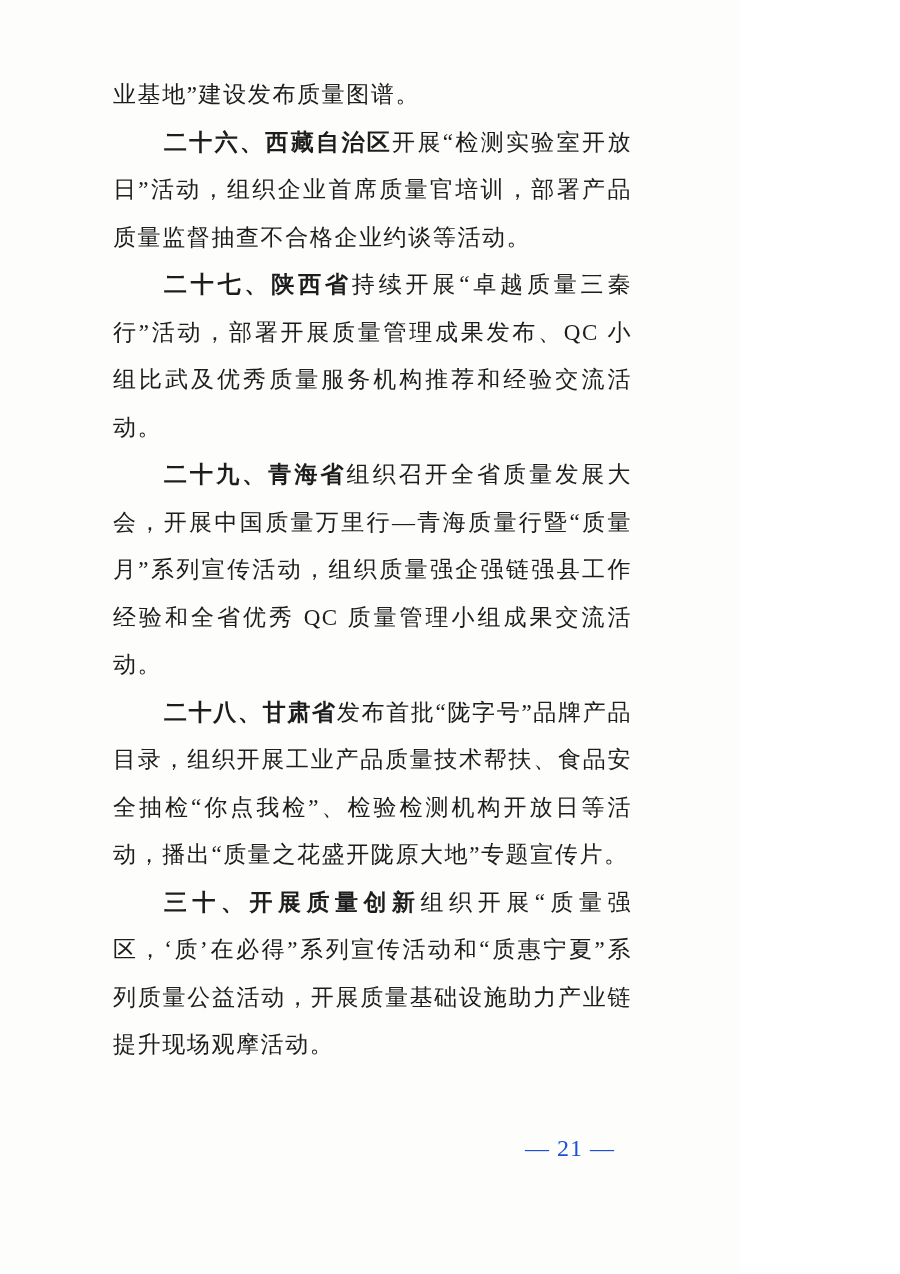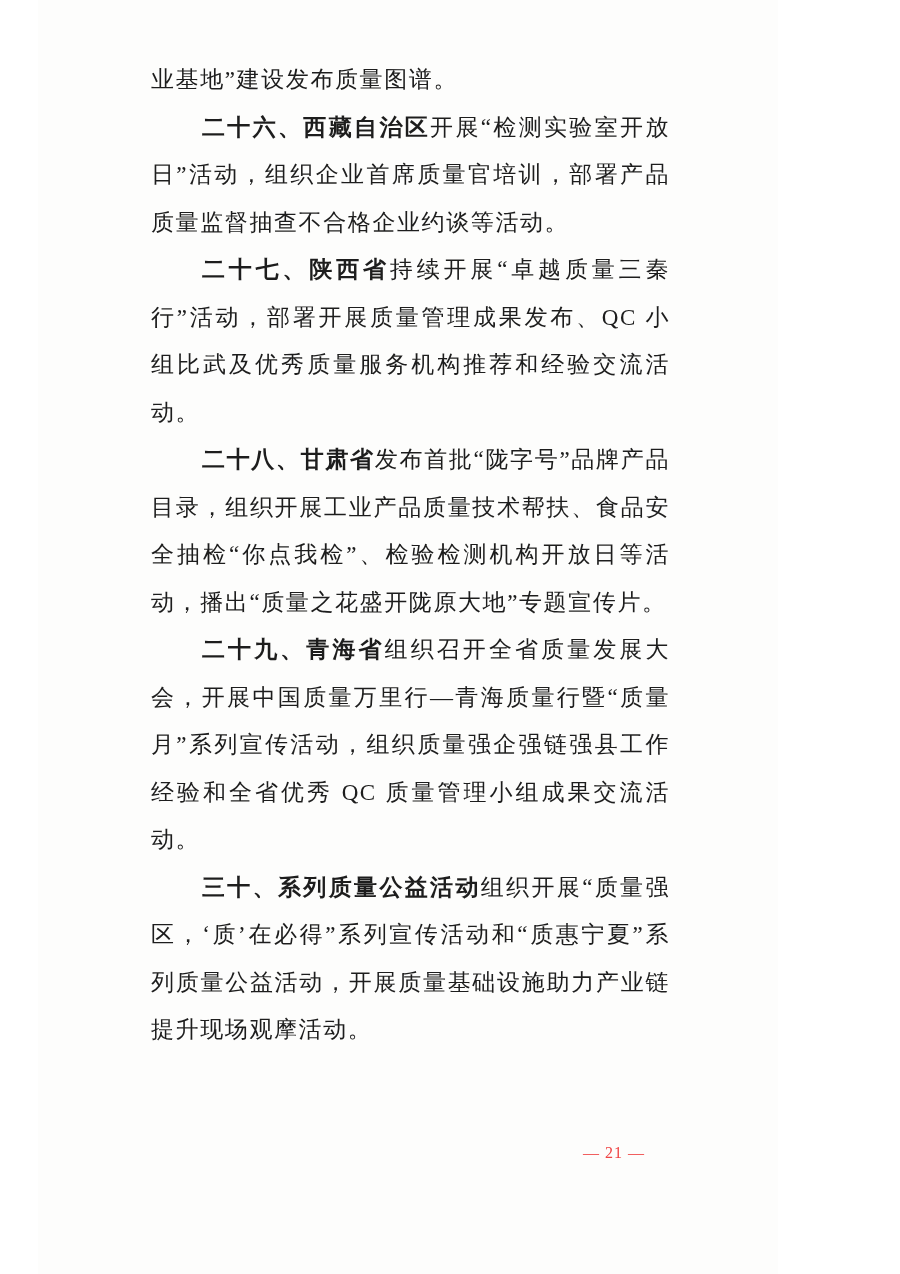--- a/index.html
+++ b/index.html
@@ -11,63 +11,62 @@
     background: #ffffff;
     font-family: "Liberation Serif", "DejaVu Serif", serif;
   }
   .page {
     position: relative;
     width: 740px;
     height: 1274px;
     box-sizing: border-box;
     background: #fdfdfc;
     color: #1d1d1d;
-    padding: 56px 108px 0 113px;
+    padding: 71px 108px 0 113px;
     overflow: hidden;
-    margin-left: 38px;
   }
   .doc p {
     margin: 0;
     font-size: 23px;
     line-height: 47.5px;
     letter-spacing: 1.6px;
     text-align: justify;
     text-justify: inter-character;
   }
   .doc p.indent {
     text-indent: 51px;
   }
   .lead {
     font-weight: 700;
   }
   .page-footer {
     position: absolute;
-    right: 133px;
+    right: 125px;
     bottom: 112px;
-    font-size: 16px;
+    font-size: 24px;
     letter-spacing: 1px;
-    color: #ef4444;
+    color: #1d4ed8;
   }
 </style>
 </head>
 <body>
 
 <div class="page">
   <div class="doc">
 
     <p>业基地”建设发布质量图谱。</p>
 
 
     <p class="indent"><span class="lead">二十六、西藏自治区</span><span>开展“检测实验室开放日”活动，组织企业首席质量官培训，部署产品质量监督抽查不合格企业约谈等活动。</span></p>
 
     <p class="indent"><span class="lead">二十七、陕西省</span><span>持续开展“卓越质量三秦行”活动，部署开展质量管理成果发布、QC 小组比武及优秀质量服务机构推荐和经验交流活动。</span></p>
 
+    <p class="indent"><span class="lead">二十九、青海省</span><span>组织召开全省质量发展大会，开展中国质量万里行—青海质量行暨“质量月”系列宣传活动，组织质量强企强链强县工作经验和全省优秀 QC 质量管理小组成果交流活动。</span></p>
+
     <p class="indent"><span class="lead">二十八、甘肃省</span><span>发布首批“陇字号”品牌产品目录，组织开展工业产品质量技术帮扶、食品安全抽检“你点我检”、检验检测机构开放日等活动，播出“质量之花盛开陇原大地”专题宣传片。</span></p>
 
-    <p class="indent"><span class="lead">二十九、青海省</span><span>组织召开全省质量发展大会，开展中国质量万里行—青海质量行暨“质量月”系列宣传活动，组织质量强企强链强县工作经验和全省优秀 QC 质量管理小组成果交流活动。</span></p>
-
-    <p class="indent"><span class="lead">三十、系列质量公益活动</span><span>组织开展“质量强区，‘质’在必得”系列宣传活动和“质惠宁夏”系列质量公益活动，开展质量基础设施助力产业链提升现场观摩活动。</span></p>
+    <p class="indent"><span class="lead">三十、开展质量创新</span><span>组织开展“质量强区，‘质’在必得”系列宣传活动和“质惠宁夏”系列质量公益活动，开展质量基础设施助力产业链提升现场观摩活动。</span></p>
 
 
   </div>
 
   <div class="page-footer">— 21 —</div>
 </div>
 
 </body></html>

